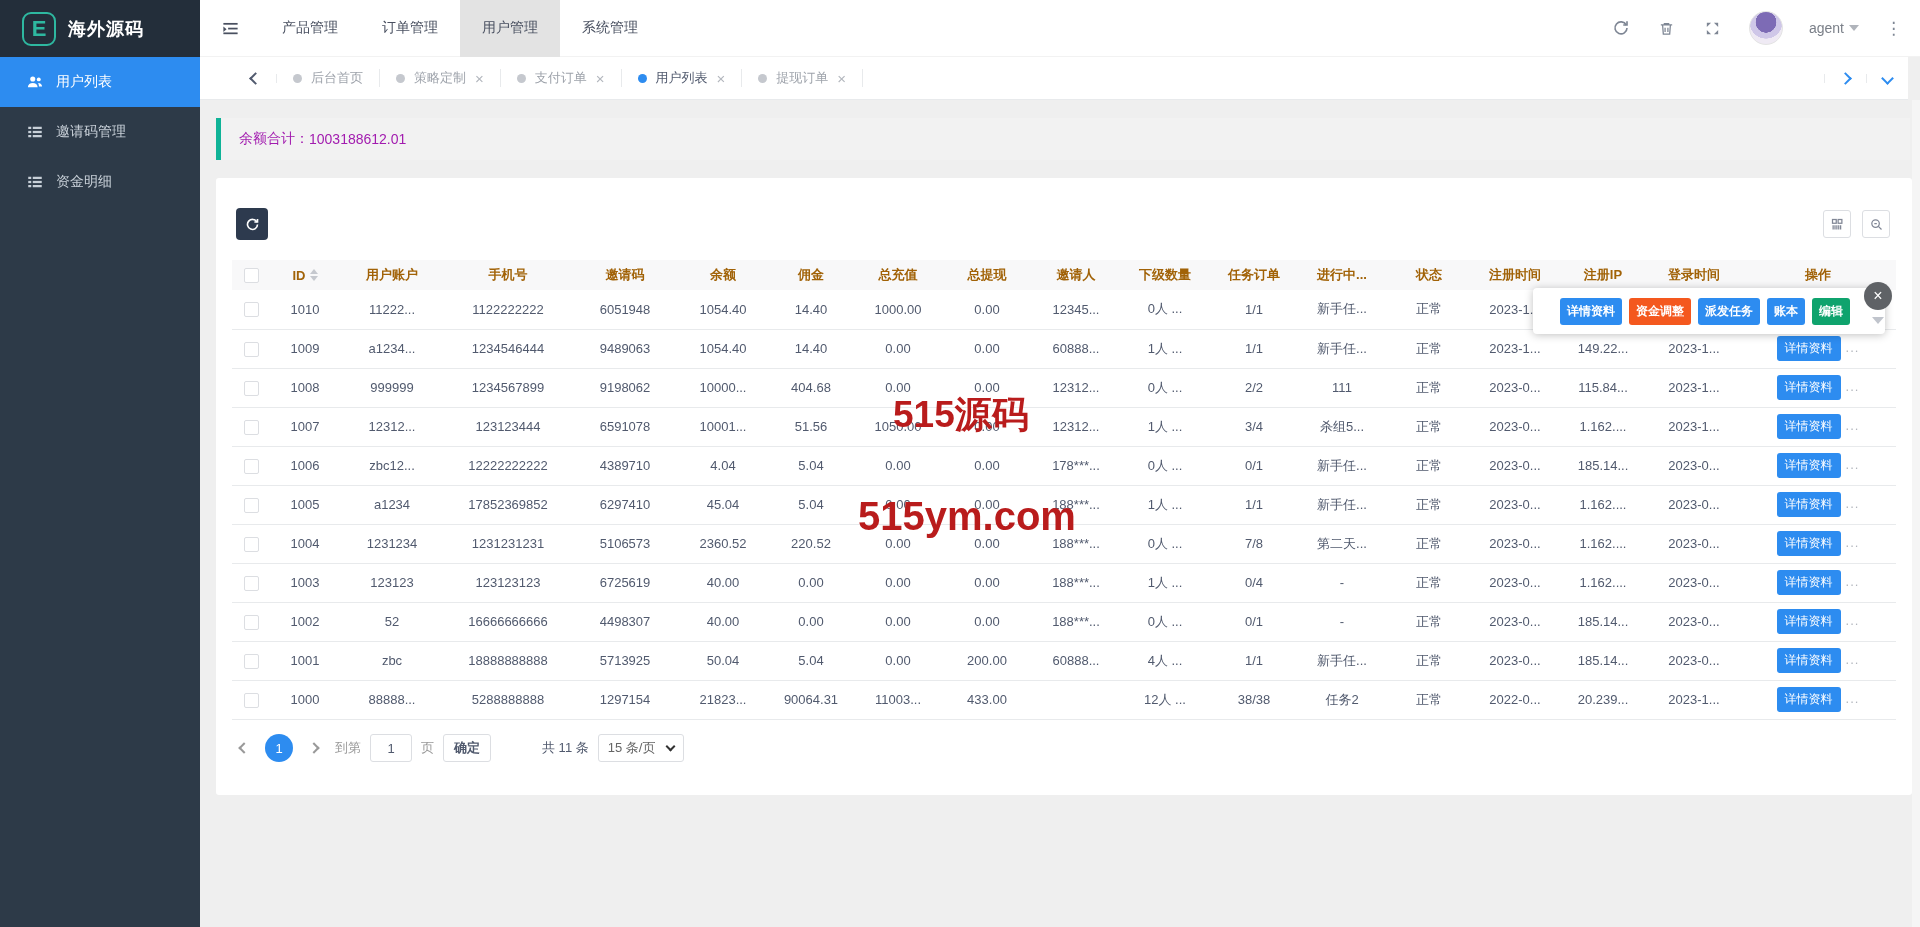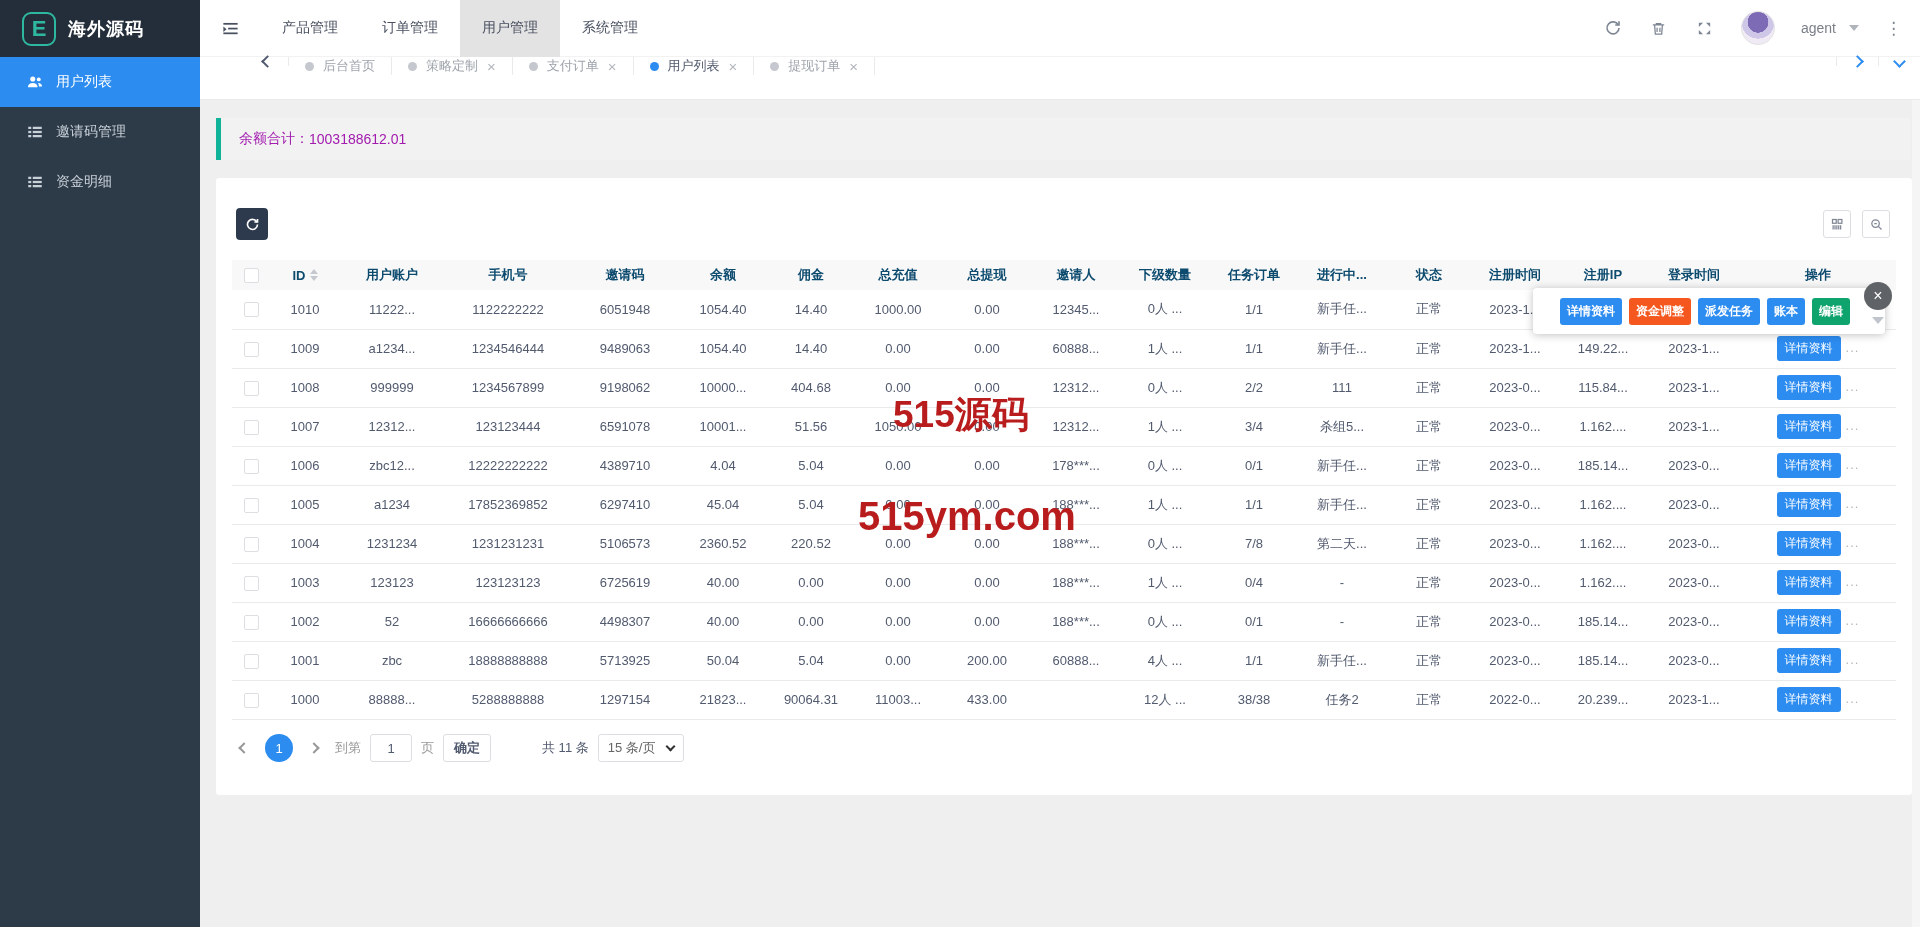--- a/index.html
+++ b/index.html
@@ -25,27 +25,27 @@
   .topnav { position:absolute; left:200px; top:0; width:1720px; height:57px; background:#fff;
     display:flex; align-items:center; z-index:4; border-bottom:1px solid #f2f2f2; }
   .fold-btn { width:60px; height:57px; display:flex; align-items:center; justify-content:center; cursor:pointer; }
   .nav-item { width:100px; height:57px; display:flex; align-items:center; justify-content:center;
     font-size:14px; color:#495060; cursor:pointer; }
   .nav-item.active { background:#e3e3e3; }
   .nav-right { margin-left:auto; display:flex; align-items:center; gap:26px; padding-right:18px; }
   .icon-btn { width:20px; height:20px; display:flex; align-items:center; justify-content:center; color:#7e8694; cursor:pointer; }
   .avatar { width:34px; height:34px; border-radius:50%; cursor:pointer;
     background:radial-gradient(circle at 50% 32%, #7d6bb5 0 38%, #cfc7e8 39% 60%, #efeaf4 61%); border:1px solid #e3e3e3; }
-  .user-name { font-size:14px; color:#7a7f88; display:flex; align-items:center; gap:13px; cursor:pointer; }
+  .user-name { font-size:14px; color:#7a7f88; display:flex; align-items:center; gap:5px; cursor:pointer; }
   .caret-down { width:0; height:0; border-left:5px solid transparent; border-right:5px solid transparent; border-top:6px solid #b0b4bb; }
   .kebab { font-size:17px; color:#7e8694; cursor:pointer; line-height:1; }
 
   
-  .tabbar { position:absolute; left:200px; top:57px; width:1720px; height:43px; background:#fff;
-    border-bottom:1px solid #e8eaec; display:flex; align-items:flex-start; z-index:4;padding-left:47px; }
+  .tabbar { position:absolute; left:188px; top:57px; width:1720px; height:43px; background:#fff;
+    border-bottom:1px solid #e8eaec; display:flex; align-items:center; z-index:4;padding-left:47px; }
   .tab-nav-btn { width:42px; display:flex; align-items:center; justify-content:center; border-right:1px solid #e8eaec; cursor:pointer; }
   .tab-nav-btn.right { border-right:none; border-left:1px solid #e8eaec; }
   .chev { width:9px; height:9px; border-right:2px solid #515a6e; border-bottom:2px solid #515a6e; }
   .chev.left  { transform:rotate(135deg); }
   .chev.right { transform:rotate(-45deg); border-color:#2d8cf0; }
   .chev.down  { transform:rotate(45deg); border-color:#2d8cf0; }
   .tab { display:flex; align-items:center; gap:9px; padding:0 16px; font-size:13px; color:#9ea3ab;
     border-right:1px solid #e8eaec; cursor:pointer; white-space:nowrap; }
   .tab .dot { width:9px; height:9px; border-radius:50%; background:#c5c8ce; }
   .tab.active { color:#515a6e; }
@@ -61,21 +61,21 @@
   .card { position:absolute; left:216px; top:178px; width:1696px; height:617px; background:#fff; border-radius:3px; }
   .refresh-btn { position:absolute; left:20px; top:30px; width:32px; height:32px; background:#2d3a4e;
     border-radius:4px; display:flex; align-items:center; justify-content:center; cursor:pointer; }
   .tools { position:absolute; right:22px; top:32px; display:flex; gap:11px; }
   .tool-btn { width:28px; height:28px; border:1px solid #dcdee2; border-radius:3px; background:#fff;
     display:flex; align-items:center; justify-content:center; color:#808695; cursor:pointer; }
 
   
   .tbl-wrap { position:absolute; left:16px; top:82px; width:1664px; }
   table.grid { width:1664px; border-collapse:collapse; table-layout:fixed; font-size:13px; color:#515a6e; }
-  table.grid th { background:#f8f8f9; height:30px; font-weight:bold; font-size:13px; color:#0c4a6e;
+  table.grid th { background:#f8f8f9; height:30px; font-weight:bold; font-size:13px; color:#a16207;
     white-space:nowrap; overflow:hidden; text-align:center; }
   table.grid td { height:39px; border-bottom:1px solid #e8eaec; text-align:center; white-space:nowrap; overflow:hidden; }
   table.grid tr td:first-child, table.grid th:first-child { border-bottom-color:#e8eaec; }
   .cb { display:inline-block; width:15px; height:15px; border:1px solid #dcdee2; border-radius:2px; background:#fff; vertical-align:middle; cursor:pointer; }
   .th-id { display:inline-flex; align-items:center; gap:4px; }
   .sorter { display:inline-flex; flex-direction:column; gap:2px; }
   .sorter i { width:0; height:0; border-left:4px solid transparent; border-right:4px solid transparent; }
   .sorter .up { border-bottom:5px solid #c5c8ce; }
   .sorter .dn { border-top:5px solid #c5c8ce; }
   .btn-detail { background:#2d8cf0; color:#fff; border:none; border-radius:3px; font-size:12px;

